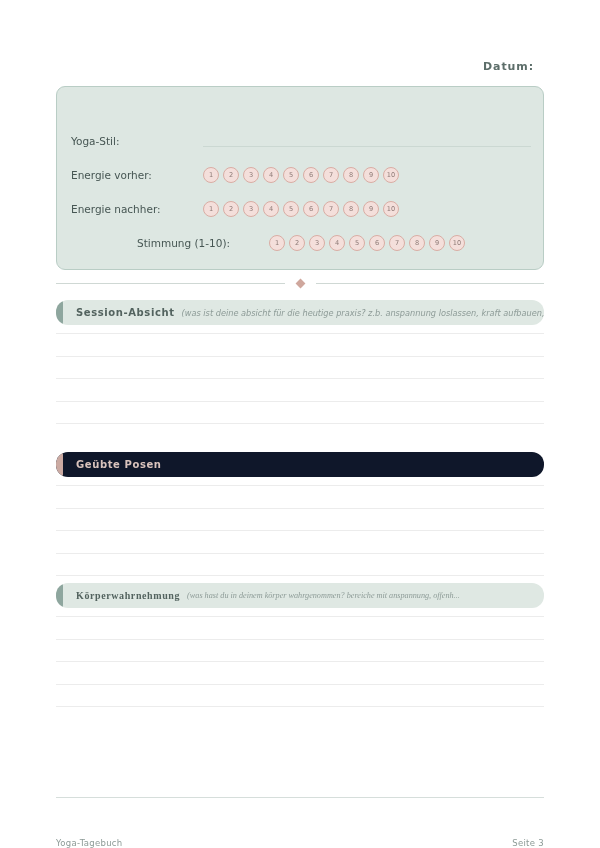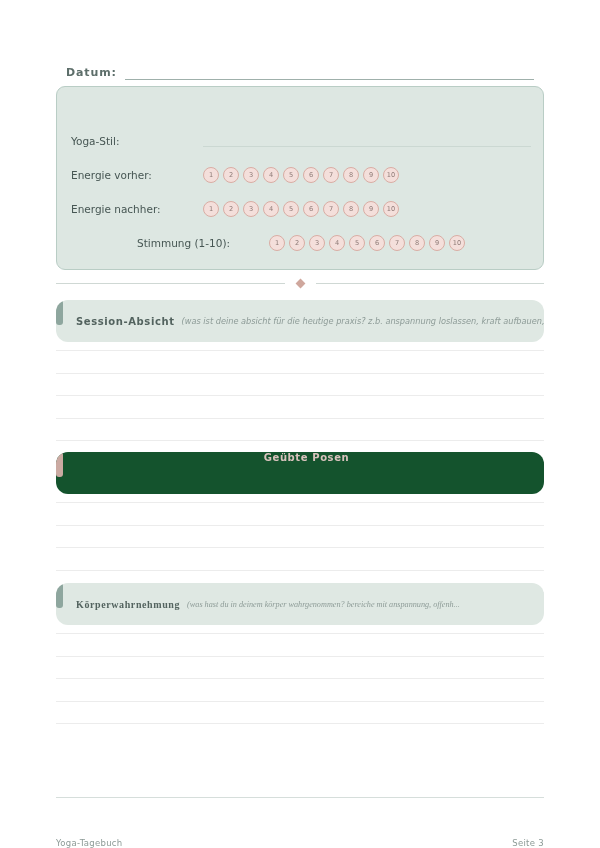--- a/index.html
+++ b/index.html
@@ -25,20 +25,21 @@
 
   
   .datum-row {
     position: absolute;
     left: 66px;
     top: 60px;
     width: 468px;
     height: 20px;
     display: flex;
     align-items: flex-end;
+    flex-direction: column;
   }
   .datum-label {
     font-size: 11px;
     font-weight: bold;
     letter-spacing: 0.9px;
     color: #5d6e6a;
     white-space: nowrap;
     padding-bottom: 1px;
   }
   .datum-line {
@@ -138,31 +139,31 @@
     position: absolute;
     left: 56px;
     width: 488px;
   }
   .sec-1 { top: 300px; }
   .sec-2 { top: 452px; }
   .sec-3 { top: 583px; font-family: Liberation Serif, serif; }
 
   .sec-header {
     position: relative;
-    height: 42px;
+    height: 25px;
     border-radius: 12px;
     display: flex;
     align-items: center;
     padding-left: 20px;
     box-sizing: border-box;
     overflow: hidden;
     white-space: nowrap;
   }
   .sec-header.green { background: #dfe8e3; }
-  .sec-header.rose  { background: #14532d; flex-direction: column; }
+  .sec-header.rose  { background: #0f172a; }
 
   .accent-bar {
     position: absolute;
     left: 0;
     top: 0;
     width: 7px;
     height: 25px;
     border-radius: 3px;
   }
   .accent-bar.green { background: #8ea69e; }

